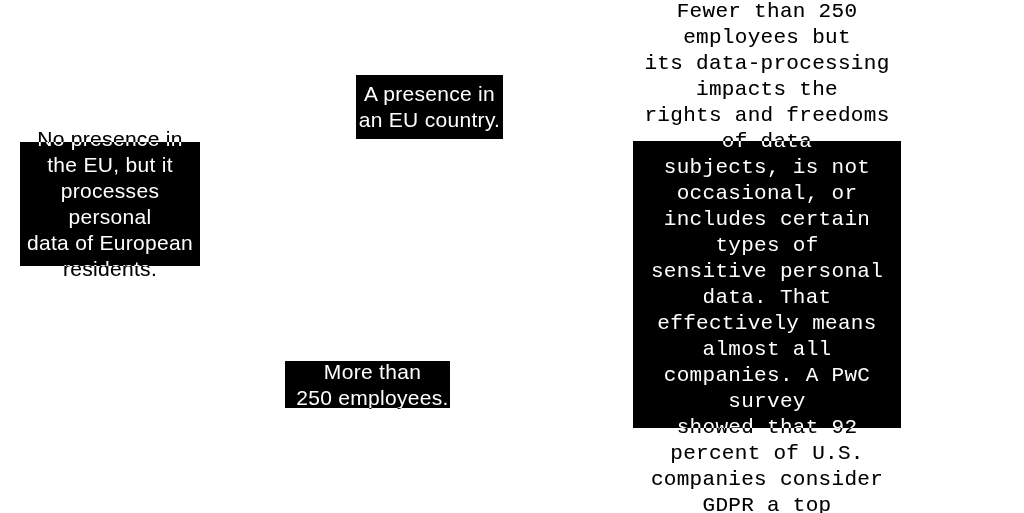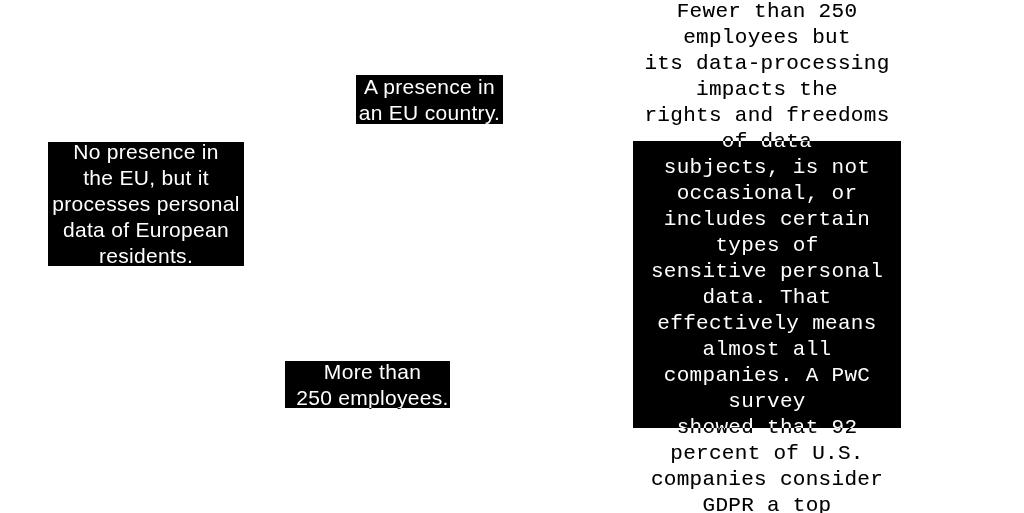--- a/index.html
+++ b/index.html
@@ -29,22 +29,22 @@
     max-width: none;
     color: var(--text-color, #ffffff);
     font-size: 21px;
     line-height: 26px;
     letter-spacing: 0.3px;
     text-align: center;
     white-space: pre-line;
     
     mix-blend-mode: difference;
   }
-  .box-presence-eu   { left: 356px; top: 75px;  width: 147px; height: 49px; }
-  .box-no-presence   { left: 48px;  top: 142px; width: 196px; height: 124px; }
+  .box-presence-eu   { left: 356px; top: 75px;  width: 147px; height: 64px; }
+  .box-no-presence   { left: 20px;  top: 142px; width: 180px; height: 124px; }
   .box-more-250      { left: 285px; top: 361px; width: 155px; height: 47px; padding-left: 10px; }
   .box-fewer-250     { left: 633px; top: 141px; width: 268px; height: 287px; font-family: Liberation Mono, monospace; }
 </style>
 </head>
 <body>
 
 <div class="canvas">
 
   <div class="flow-box box-presence-eu">
     <span class="box-text">A presence in

